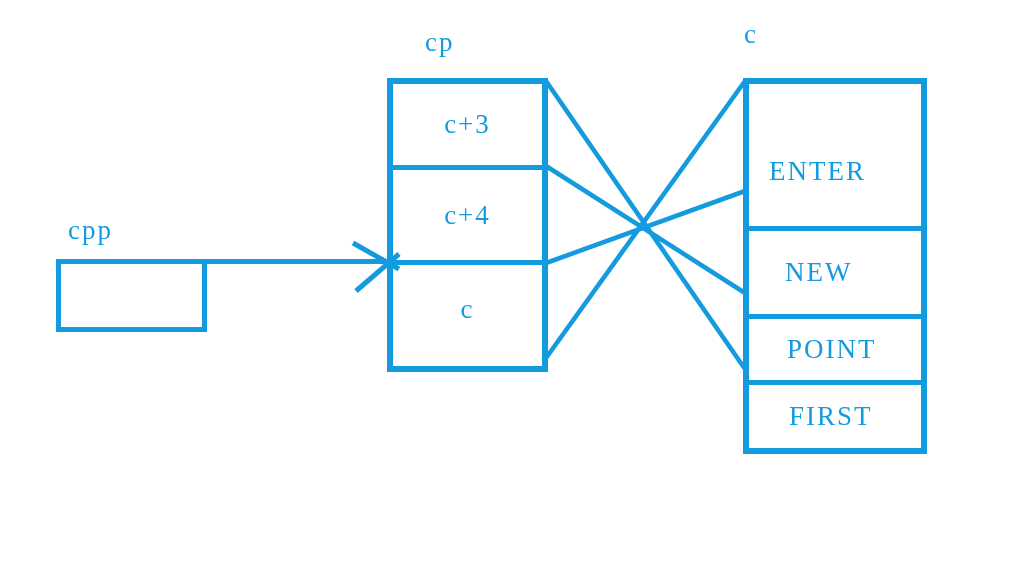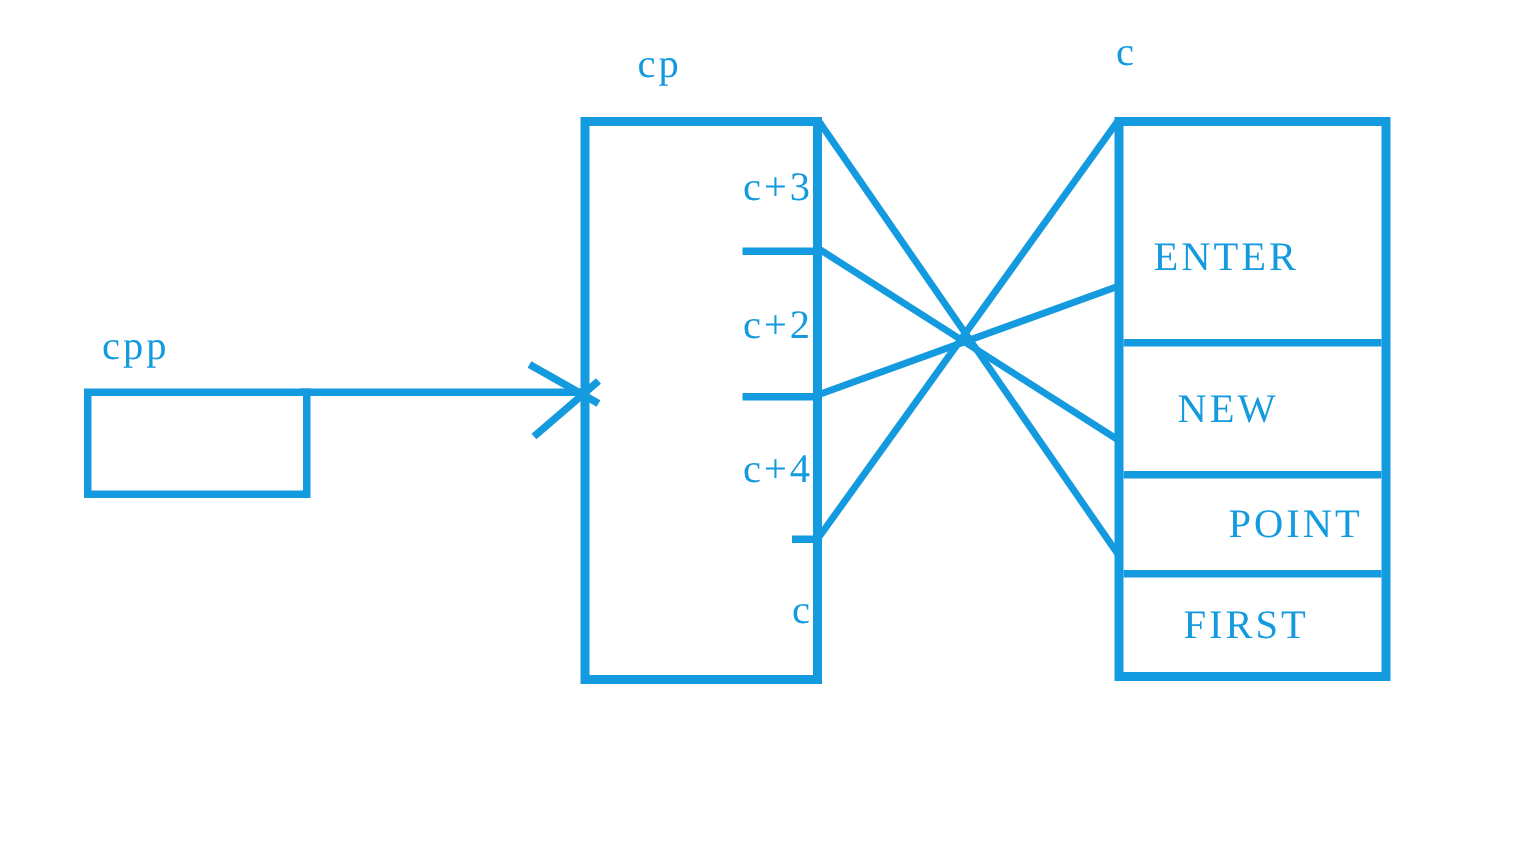--- a/index.html
+++ b/index.html
@@ -28,21 +28,21 @@
   #lbl-c{left:744px;top:21px;}
 
   
   .box{
     position:absolute;
     box-sizing:border-box;
     border:6px solid var(--accent);
     background:transparent;
   }
   #cpp-box{left:56px;top:259px;width:151px;height:73px;border-width:5px;}
-  #cp-array{left:387px;top:78px;width:161px;height:378px;display:flex;flex-direction:column;align-items:flex-end;}
+  #cp-array{left:387px;top:78px;width:161px;height:294px;display:flex;flex-direction:column;}
   #c-array{left:743px;top:78px;width:184px;height:376px;display:flex;flex-direction:column;}
 
   .cell{
     box-sizing:border-box;
     display:flex;align-items:center;justify-content:center;
     color:var(--accent);
     font-size:27px;
     letter-spacing:2px;
     line-height:1;
   }
@@ -53,21 +53,21 @@
   #cp-array .r2{height:95px;}
   #cp-array .r3{height:93px;}
   
   #c-array .r0{height:106px;align-items:flex-start;padding-top:26px;}
   #c-array .r1{height:102px;}
   #c-array .r2{height:76px;}
   #c-array .r3{height:79px;}
   #c-array .cell{justify-content:flex-start;}
   #c-array .r0{padding-left:20px;margin-top:48px;}
   #c-array .r1{padding-left:36px;}
-  #c-array .r2{padding-left:70px;}
+  #c-array .r2{padding-left:38px;}
   #c-array .r3{padding-left:40px;}
 
   
   svg.lines{position:absolute;left:0;top:0;z-index:5;}
   svg.lines line{stroke:var(--accent);}
   .diag{stroke-width:4.6px;}
   .arrow-shaft{stroke-width:5px;}
   .arrow-barb{stroke-width:5px;}
 
   
@@ -101,21 +101,20 @@
   </svg>
 
   <div class="float-label" id="lbl-cpp">cpp</div>
   <div class="float-label" id="lbl-cp">cp</div>
   <div class="float-label" id="lbl-c">c</div>
 
   <div class="box" id="cpp-box"></div>
 
   <div class="box" id="cp-array">
     <div class="cell r0">c+3</div>
-    <div class="cell r1">c+2</div>
     <div class="cell r2">c+4</div>
     <div class="cell r3">c</div>
   </div>
 
   <div class="box" id="c-array">
     <div class="cell r0">ENTER</div>
     <div class="cell r1">NEW</div>
     <div class="cell r2">POINT</div>
     <div class="cell r3">FIRST</div>
   </div>

